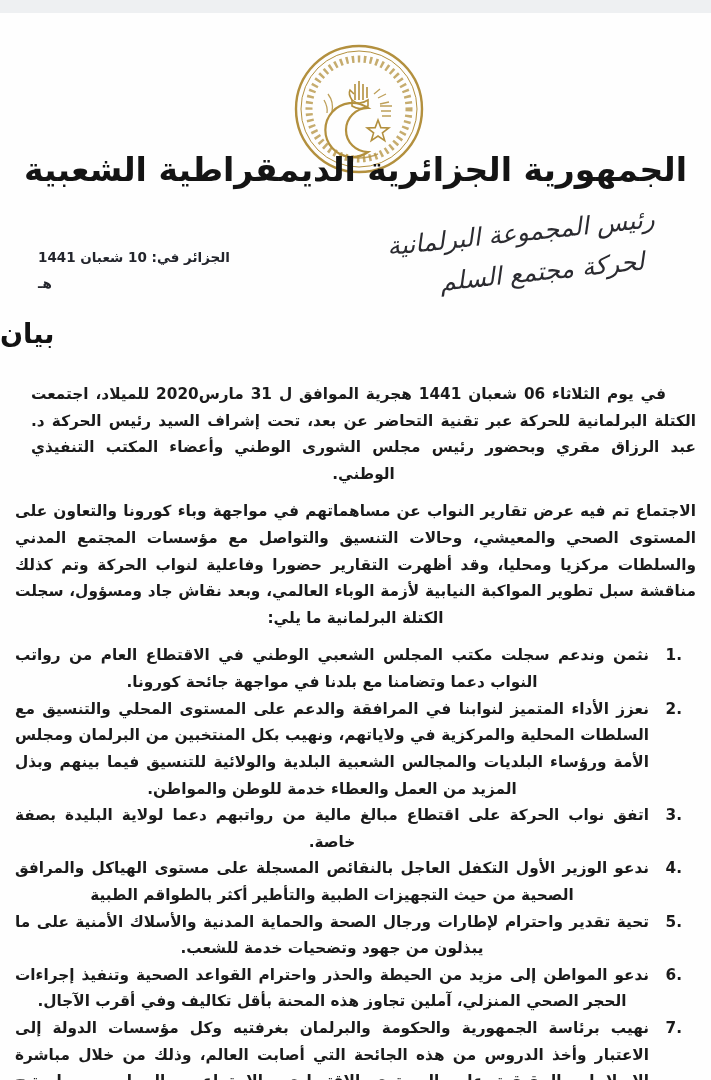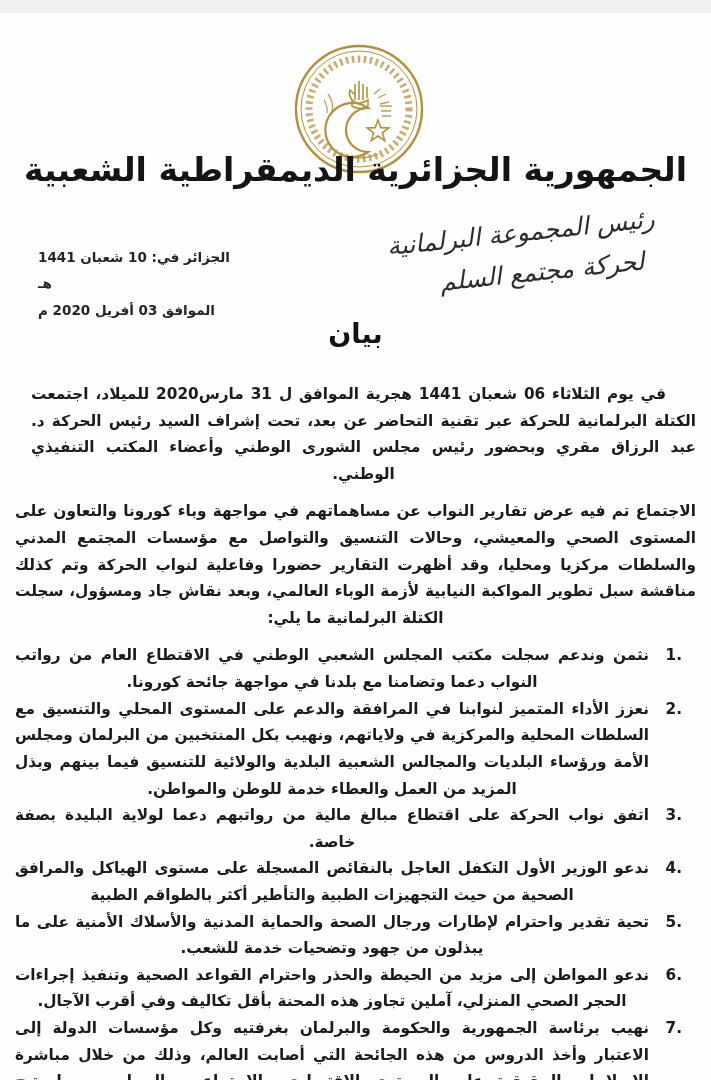--- a/index.html
+++ b/index.html
@@ -35,21 +35,21 @@
   }
   .signature .sig2{padding-left:34px;}
   .dateblock{
     position:absolute;left:38px;top:244px;width:205px;
     direction:rtl;text-align:left;
     font-weight:700;font-size:13.5px;line-height:1.95;
     color:#23252c;
   }
   .doc-title{
     position:absolute;top:318px;left:0;width:711px;
-    text-align:center;direction:rtl;
+    text-align:left;direction:rtl;
     font-size:27px;font-weight:800;color:#121212;
   }
   .content{
     position:absolute;top:381px;left:15px;width:681px;
     direction:rtl;
   }
   .para{
     margin:0 0 11px 0;
     font-size:15.3px;font-weight:700;line-height:1.74;
     text-align:justify;text-align-last:center;
@@ -105,21 +105,20 @@
 
   <div class="hdr-line hdr-republic">الجمهورية الجزائرية الديمقراطية الشعبية</div>
 
   <div class="signature">
     <div class="sig1">رئيس المجموعة البرلمانية</div>
     <div class="sig2">لحركة مجتمع السلم</div>
   </div>
 
   <div class="dateblock">
     <div>الجزائر في: 10 شعبان 1441 هـ</div>
-    <div>الموافق 03 أفريل 2020 م</div>
   </div>
 
   <div class="doc-title">بيان</div>
 
   <div class="content">
     <p class="para first">في يوم الثلاثاء 06 شعبان 1441 هجرية الموافق ل 31 مارس2020 للميلاد، اجتمعت الكتلة البرلمانية للحركة عبر تقنية التحاضر عن بعد، تحت إشراف السيد رئيس الحركة د. عبد الرزاق مقري وبحضور رئيس مجلس الشورى الوطني وأعضاء المكتب التنفيذي الوطني.</p>
     <p class="para">الاجتماع تم فيه عرض تقارير النواب عن مساهماتهم في مواجهة وباء كورونا والتعاون على المستوى الصحي والمعيشي، وحالات التنسيق والتواصل مع مؤسسات المجتمع المدني والسلطات مركزيا ومحليا، وقد أظهرت التقارير حضورا وفاعلية لنواب الحركة وتم كذلك مناقشة سبل تطوير المواكبة النيابية لأزمة الوباء العالمي، وبعد نقاش جاد ومسؤول، سجلت الكتلة البرلمانية ما يلي:</p>
 
     <ol class="res-list">
       <li class="res-item">

